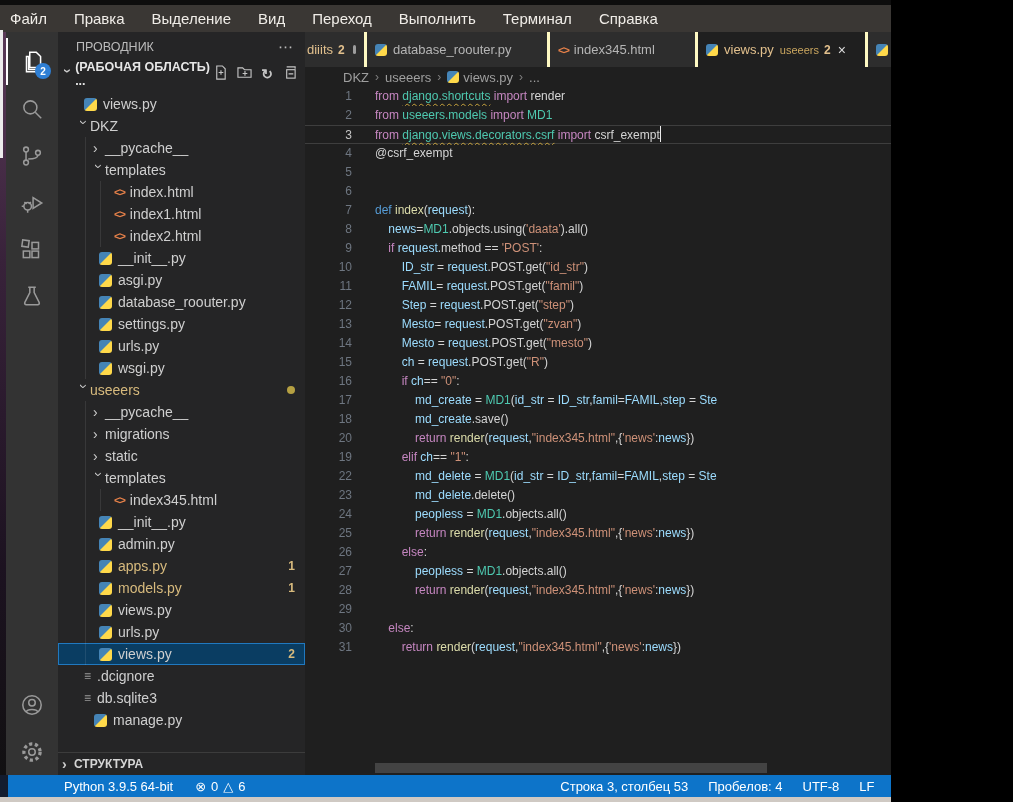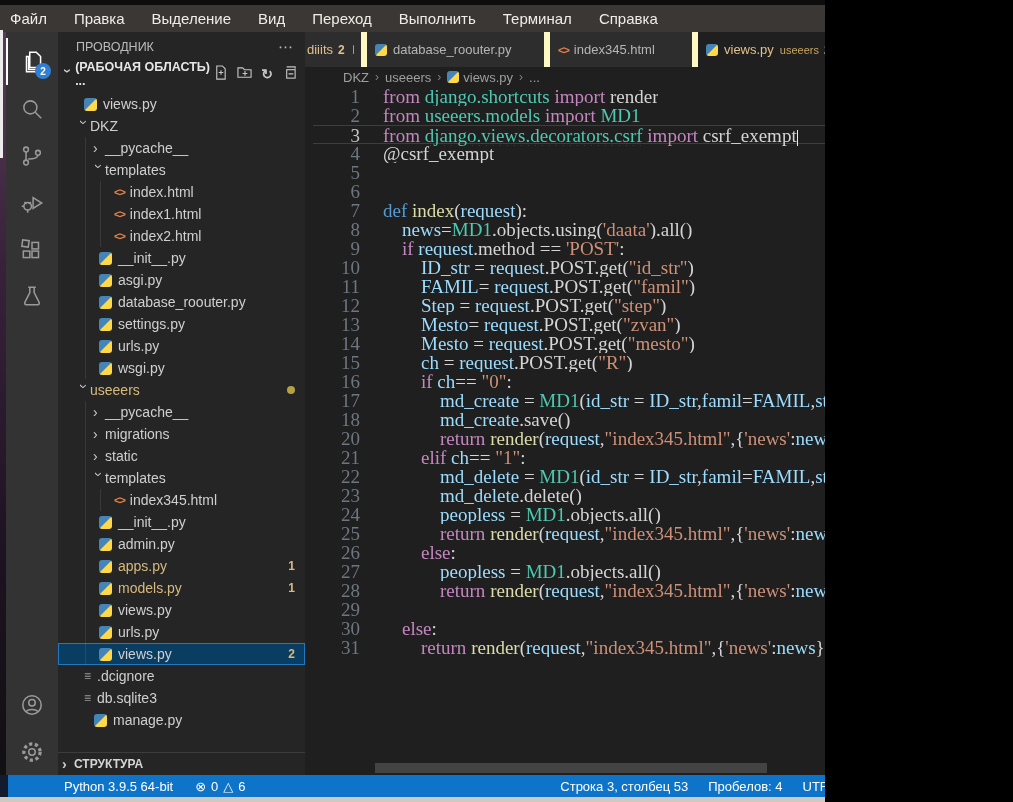--- a/index.html
+++ b/index.html
@@ -1,17 +1,17 @@
 <!DOCTYPE html>
 <html><head>
 <meta charset="utf-8">
 <style>
   html,body{margin:0;padding:0;background:#000;}
   *{box-sizing:border-box;}
-  #app{position:relative;width:825px;height:802px;overflow:hidden;
+  #app{position:relative;width:891px;height:802px;overflow:hidden;
        font-family:"Liberation Sans",sans-serif;background:#fdba74;color:#ccc;}
   
   #top-black{position:absolute;left:0;top:0;width:1013px;height:5px;background:#0d0d0d;}
   #menubar{position:absolute;left:0;top:5px;width:1013px;height:27px;background:#3a3734;
            display:flex;align-items:center;padding-left:10px;gap:27px;font-size:15px;color:#f0ede8;}
   .menu-item{cursor:default;}
   
   #left-strip{position:absolute;left:0;top:32px;width:6px;height:765px;
               background:linear-gradient(#5a3a58,#38223a 30%,#1c1220 70%,#101010);}
   #white-line{position:absolute;left:0;top:30px;width:3px;height:128px;background:#ececec;}
@@ -43,43 +43,43 @@
           background:linear-gradient(135deg,#4584b6 49%,#ffd94a 51%);}
   .htmlicon{display:inline-block;color:#e8824a;font-size:11px;font-weight:bold;margin-right:5px;letter-spacing:-1px;flex:none;}
   .listicon{display:inline-block;color:#9a9a9a;font-size:12px;margin-right:6px;flex:none;}
   .t-badge{position:absolute;right:10px;color:#d7ba7d;font-size:12px;font-weight:bold;}
   .t-dot{position:absolute;right:10px;width:8px;height:8px;border-radius:4px;background:#b5a042;}
   #outline-row{position:absolute;left:0;top:720px;right:0;height:23px;border-top:1px solid #3c3c3c;
                display:flex;align-items:center;font-weight:bold;font-size:12px;color:#d5d5d5;padding-left:4px;}
   
   #editor{position:absolute;left:305px;top:32px;width:708px;height:743px;background:#1f1f1f;overflow:hidden;}
   #tabbar{position:absolute;left:0;top:0;right:0;height:35px;background:#1f1f1f;display:flex;}
-  .tab{position:relative;height:35px;background:#2d2d2d;border-right:6px solid #fef9c3;
+  .tab{position:relative;height:35px;background:#2d2d2d;border-right:3px solid #fef9c3;
        display:flex;align-items:center;padding:0 8px;font-size:13px;color:#b5b5b5;overflow:hidden;flex:none;cursor:pointer;}
   .tab .pyicon{width:12px;height:12px;}
   .tab.active{background:#1f1f1f;}
   .tab .lbl.gold{color:#e2c08d;}
   .tab .desc{margin-left:6px;font-size:11px;color:#caa65f;}
   .tab .tbadge{margin-left:5px;color:#e2c08d;font-weight:bold;font-size:12px;}
   .tab .close{margin-left:7px;color:#ddd;font-size:14px;}
   .tab .mdot{margin-left:8px;width:9px;height:9px;border-radius:5px;background:#9d9d9d;}
   .tab-1{width:62px;padding-left:2px;}
   .tab-2{width:183px;} .tab-3{width:148px;} .tab-4{width:170px;} .tab-5{width:50px;}
   #ed-actions{position:absolute;right:4px;top:0;height:35px;display:flex;align-items:center;gap:12px;color:#ccc;background:#1f1f1f;padding:0 6px;}
   #ed-actions .glyph{font-size:16px;}
   #ed-actions .small{font-size:11px;}
   #ed-actions svg{width:15px;height:15px;stroke:currentColor;fill:none;stroke-width:1.3;}
   #breadcrumb{position:absolute;left:38px;top:35px;right:0;height:20px;display:flex;align-items:center;
               gap:6px;font-size:13px;color:#9f9f9f;}
   #breadcrumb .sep{font-size:12px;color:#7f7f7f;}
   #breadcrumb .pyicon{width:12px;height:12px;margin-right:4px;}
   .crumb{display:flex;align-items:center;cursor:pointer;}
   
-  #code{position:absolute;left:8px;top:55px;width:695px;font-family:Liberation Serif, serif;
-        font-size:19px;line-height:19px;}
+  #code{position:absolute;left:0;top:55px;width:695px;font-family:Liberation Sans, sans-serif;
+        font-size:12px;line-height:19px;}
   .crow{position:relative;height:19px;white-space:pre;width:695px;}
   .crow .ln{display:inline-block;width:47px;text-align:right;color:#6e7681;vertical-align:top;}
   .crow .lt{display:inline-block;margin-left:23px;max-width:553px;overflow:hidden;vertical-align:top;white-space:pre;}
   .crow.cur{border-top:1px solid rgba(255,255,255,0.14);border-bottom:1px solid rgba(255,255,255,0.14);}
   .crow.cur .ln{color:#c6c6c6;}
   .tk-k{color:#c586c0;} .tk-m{color:#4ec9b0;} .tk-v{color:#9cdcfe;} .tk-s{color:#ce9178;}
   .tk-f{color:#dcdcaa;text-align:right;} .tk-d{color:#569cd6;} .tk-p{color:#d4d4d4;}
   .sq{text-decoration:underline;text-decoration-style:wavy;text-decoration-color:#c8a33c;
       text-decoration-thickness:1px;text-underline-offset:3px;}
   .cursor{display:inline-block;width:1.5px;height:16px;background:#eaeaea;vertical-align:text-bottom;}
@@ -447,21 +447,21 @@
         <div class="crow"><span class="ln">10</span><span class="lt"><span class="tk-p">        </span><span class="tk-v">ID_str</span><span class="tk-p"> = </span><span class="tk-v">request</span><span class="tk-p">.POST.get(</span><span class="tk-s">"id_str"</span><span class="tk-p">)</span></span></div>
         <div class="crow"><span class="ln">11</span><span class="lt"><span class="tk-p">        </span><span class="tk-v">FAMIL</span><span class="tk-p">= </span><span class="tk-v">request</span><span class="tk-p">.POST.get(</span><span class="tk-s">"famil"</span><span class="tk-p">)</span></span></div>
         <div class="crow"><span class="ln">12</span><span class="lt"><span class="tk-p">        </span><span class="tk-v">Step</span><span class="tk-p"> = </span><span class="tk-v">request</span><span class="tk-p">.POST.get(</span><span class="tk-s">"step"</span><span class="tk-p">)</span></span></div>
         <div class="crow"><span class="ln">13</span><span class="lt"><span class="tk-p">        </span><span class="tk-v">Mesto</span><span class="tk-p">= </span><span class="tk-v">request</span><span class="tk-p">.POST.get(</span><span class="tk-s">"zvan"</span><span class="tk-p">)</span></span></div>
         <div class="crow"><span class="ln">14</span><span class="lt"><span class="tk-p">        </span><span class="tk-v">Mesto</span><span class="tk-p"> = </span><span class="tk-v">request</span><span class="tk-p">.POST.get(</span><span class="tk-s">"mesto"</span><span class="tk-p">)</span></span></div>
         <div class="crow"><span class="ln">15</span><span class="lt"><span class="tk-p">        </span><span class="tk-v">ch</span><span class="tk-p"> = </span><span class="tk-v">request</span><span class="tk-p">.POST.get(</span><span class="tk-s">"R"</span><span class="tk-p">)</span></span></div>
         <div class="crow"><span class="ln">16</span><span class="lt"><span class="tk-p">        </span><span class="tk-k">if</span><span class="tk-p"> </span><span class="tk-v">ch</span><span class="tk-p">== </span><span class="tk-s">"0"</span><span class="tk-p">:</span></span></div>
         <div class="crow"><span class="ln">17</span><span class="lt"><span class="tk-p">            </span><span class="tk-v">md_create</span><span class="tk-p"> = </span><span class="tk-m">MD1</span><span class="tk-p">(</span><span class="tk-v">id_str</span><span class="tk-p"> = </span><span class="tk-v">ID_str</span><span class="tk-p">,</span><span class="tk-v">famil</span><span class="tk-p">=</span><span class="tk-v">FAMIL</span><span class="tk-p">,</span><span class="tk-v">step</span><span class="tk-p"> = </span><span class="tk-v">Ste</span></span></div>
         <div class="crow"><span class="ln">18</span><span class="lt"><span class="tk-p">            </span><span class="tk-v">md_create</span><span class="tk-p">.save()</span></span></div>
         <div class="crow"><span class="ln">20</span><span class="lt"><span class="tk-p">            </span><span class="tk-k">return</span><span class="tk-p"> </span><span class="tk-f">render</span><span class="tk-p">(</span><span class="tk-v">request</span><span class="tk-p">,</span><span class="tk-s">"index345.html"</span><span class="tk-p">,{</span><span class="tk-s">'news'</span><span class="tk-p">:</span><span class="tk-v">news</span><span class="tk-p">})</span></span></div>
-        <div class="crow"><span class="ln">21</span><span class="lt"><span class="tk-p">        </span><span class="tk-k">elif</span><span class="tk-p"> </span><span class="tk-v">ch</span><span class="tk-p">== </span><span class="tk-s">"1"</span><span class="tk-p">:</span></span></div>
+        <div class="crow"><span class="ln">19</span><span class="lt"><span class="tk-p">        </span><span class="tk-k">elif</span><span class="tk-p"> </span><span class="tk-v">ch</span><span class="tk-p">== </span><span class="tk-s">"1"</span><span class="tk-p">:</span></span></div>
         <div class="crow"><span class="ln">22</span><span class="lt"><span class="tk-p">            </span><span class="tk-v">md_delete</span><span class="tk-p"> = </span><span class="tk-m">MD1</span><span class="tk-p">(</span><span class="tk-v">id_str</span><span class="tk-p"> = </span><span class="tk-v">ID_str</span><span class="tk-p">,</span><span class="tk-v">famil</span><span class="tk-p">=</span><span class="tk-v">FAMIL</span><span class="tk-p">,</span><span class="tk-v">step</span><span class="tk-p"> = </span><span class="tk-v">Ste</span></span></div>
         <div class="crow"><span class="ln">23</span><span class="lt"><span class="tk-p">            </span><span class="tk-v">md_delete</span><span class="tk-p">.delete()</span></span></div>
         <div class="crow"><span class="ln">24</span><span class="lt"><span class="tk-p">            </span><span class="tk-v">peopless</span><span class="tk-p"> = </span><span class="tk-m">MD1</span><span class="tk-p">.objects.all()</span></span></div>
         <div class="crow"><span class="ln">25</span><span class="lt"><span class="tk-p">            </span><span class="tk-k">return</span><span class="tk-p"> </span><span class="tk-f">render</span><span class="tk-p">(</span><span class="tk-v">request</span><span class="tk-p">,</span><span class="tk-s">"index345.html"</span><span class="tk-p">,{</span><span class="tk-s">'news'</span><span class="tk-p">:</span><span class="tk-v">news</span><span class="tk-p">})</span></span></div>
         <div class="crow"><span class="ln">26</span><span class="lt"><span class="tk-p">        </span><span class="tk-k">else</span><span class="tk-p">:</span></span></div>
         <div class="crow"><span class="ln">27</span><span class="lt"><span class="tk-p">            </span><span class="tk-v">peopless</span><span class="tk-p"> = </span><span class="tk-m">MD1</span><span class="tk-p">.objects.all()</span></span></div>
         <div class="crow"><span class="ln">28</span><span class="lt"><span class="tk-p">            </span><span class="tk-k">return</span><span class="tk-p"> </span><span class="tk-f">render</span><span class="tk-p">(</span><span class="tk-v">request</span><span class="tk-p">,</span><span class="tk-s">"index345.html"</span><span class="tk-p">,{</span><span class="tk-s">'news'</span><span class="tk-p">:</span><span class="tk-v">news</span><span class="tk-p">})</span></span></div>
         <div class="crow"><span class="ln">29</span><span class="lt"></span></div>
         <div class="crow"><span class="ln">30</span><span class="lt"><span class="tk-p">    </span><span class="tk-k">else</span><span class="tk-p">:</span></span></div>
         <div class="crow"><span class="ln">31</span><span class="lt"><span class="tk-p">        </span><span class="tk-k">return</span><span class="tk-p"> </span><span class="tk-f">render</span><span class="tk-p">(</span><span class="tk-v">request</span><span class="tk-p">,</span><span class="tk-s">"index345.html"</span><span class="tk-p">,{</span><span class="tk-s">'news'</span><span class="tk-p">:</span><span class="tk-v">news</span><span class="tk-p">})</span></span></div>

